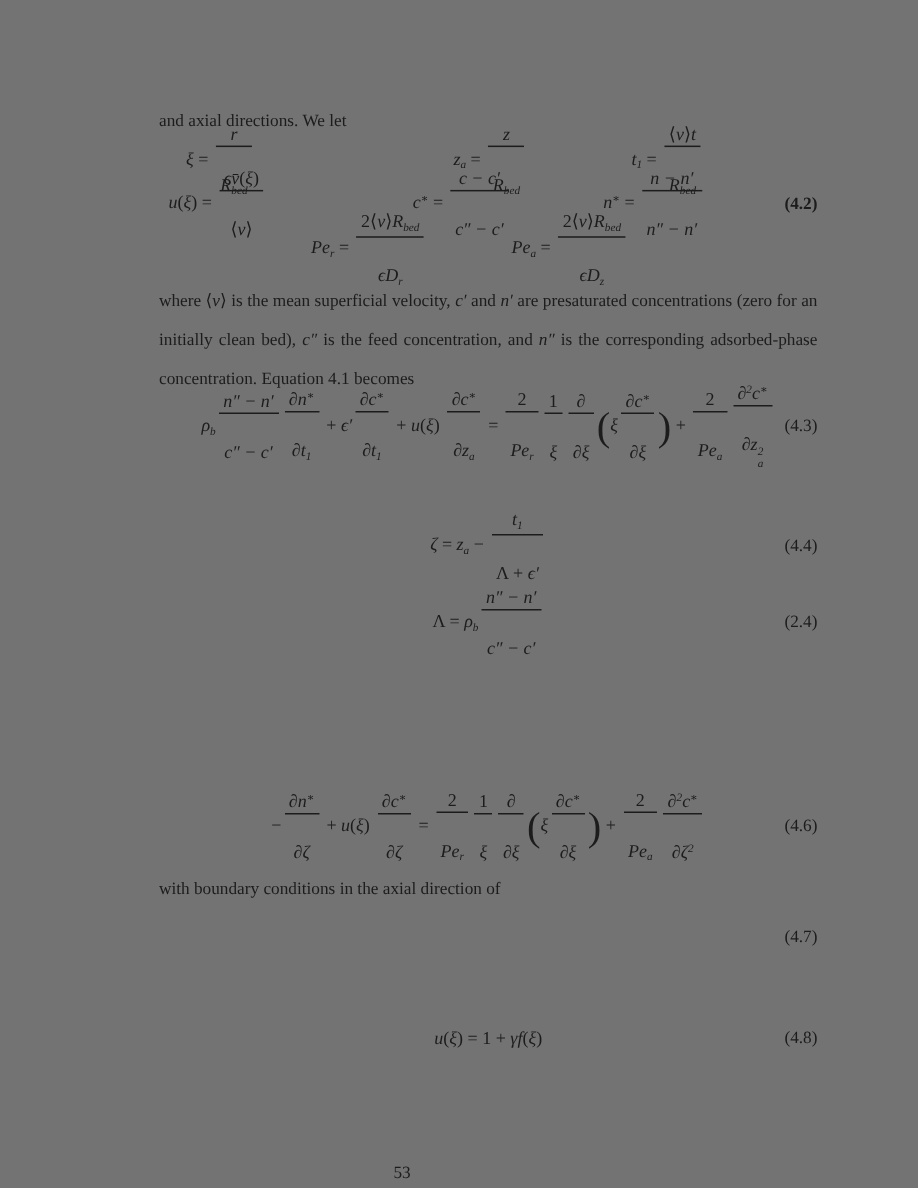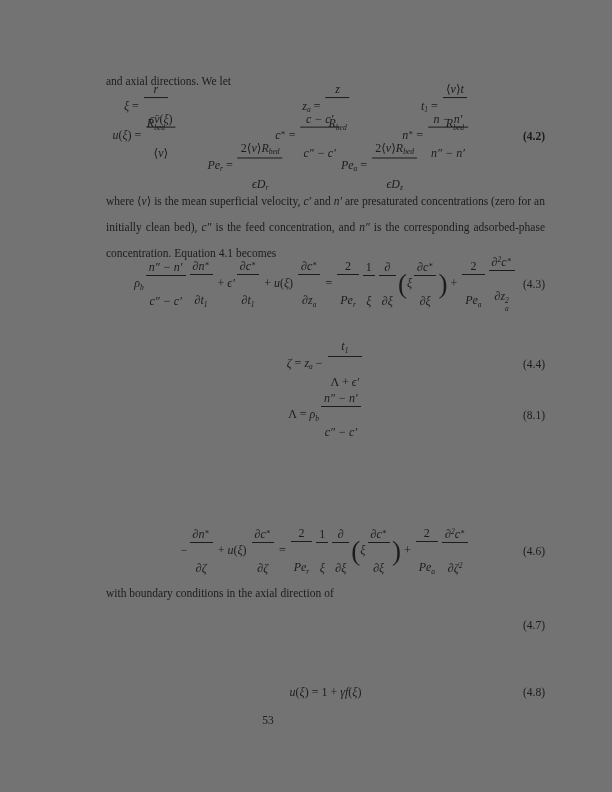--- a/index.html
+++ b/index.html
@@ -25,21 +25,21 @@
   .eqnum { position:absolute; right:0; font-size:11.5px; font-style:normal; }
   .eqblock { position:absolute; width:439px; font-size:12px; }
   .eq42cell { position:absolute; transform:translate(-50%,-50%); white-space:nowrap; }
   .eqblock .eqnum { top:43px; transform:translateY(-50%);font-weight:bold; }
   .frac { display:inline-block; vertical-align:middle; text-align:center; margin:0 2px; line-height:1.2; }
   .fnum { display:block; padding:0 3px 1px 3px; border-bottom:1px solid #1c1c1c; }
   .fden { display:block; padding:18px 3px 0 3px; }
   .big { font-size:27px; line-height:0; vertical-align:middle; font-style:normal; }
   .ss { display:inline-flex; flex-direction:column; font-size:7.5px; line-height:1.1; vertical-align:-3px; font-style:italic; }
   .gap { display:inline-block; }
-  .pageno { position:absolute; left:0; top:714px; width:536px; text-align:center; font-size:11.5px; }
+  .pageno { position:absolute; left:0; top:776px; width:536px; text-align:center; font-size:11.5px; }
 </style>
 </head>
 <body>
 
 <div class="page">
   <div class="content">
 
     <p class="para" style="top:68px"><span class="mr">and axial directions. We let</span></p>
 
     <div class="eqblock" style="top:93px;height:88px">
@@ -66,21 +66,21 @@
 
 
     <div class="eq" style="top:344px;height:40px">
       <span class="body"><span class="mi">ζ</span><span class="mr"> = </span><span class="mi">z</span><sub>a</sub><span class="mr"> − </span><span class="frac"><span class="fnum"><span class="mi">t</span><sub>1</sub></span><span class="fden"><span class="mr">Λ + </span><span class="mi">ϵ′</span></span></span></span>
       <span class="eqnum">(4.4)</span>
     </div>
 
 
     <div class="eq" style="top:395px;height:40px">
       <span class="body"><span class="mr">Λ = </span><span class="mi">ρ</span><sub>b</sub><span class="frac"><span class="fnum"><span class="mi">n″ − n′</span></span><span class="fden"><span class="mi">c″ − c′</span></span></span></span>
-      <span class="eqnum">(8.1)</span>
+      <span class="eqnum">(2.4)</span>
     </div>
 
 
     <div class="eq" style="top:530px;height:42px">
       <span class="body"><span class="mr">−</span><span class="frac"><span class="fnum"><span class="mi">∂n</span><sup>∗</sup></span><span class="fden"><span class="mi">∂ζ</span></span></span><span class="mr"> + </span><span class="mi">u</span><span class="mr">(</span><span class="mi">ξ</span><span class="mr">) </span><span class="frac"><span class="fnum"><span class="mi">∂c</span><sup>∗</sup></span><span class="fden"><span class="mi">∂ζ</span></span></span><span class="mr"> = </span><span class="frac"><span class="fnum"><span class="mr">2</span></span><span class="fden"><span class="mi">Pe</span><sub>r</sub></span></span><span class="frac"><span class="fnum"><span class="mr">1</span></span><span class="fden"><span class="mi">ξ</span></span></span><span class="frac"><span class="fnum"><span class="mi">∂</span></span><span class="fden"><span class="mi">∂ξ</span></span></span><span class="mr big">(</span><span class="mi">ξ</span><span class="frac"><span class="fnum"><span class="mi">∂c</span><sup>∗</sup></span><span class="fden"><span class="mi">∂ξ</span></span></span><span class="mr big">)</span><span class="mr"> + </span><span class="frac"><span class="fnum"><span class="mr">2</span></span><span class="fden"><span class="mi">Pe</span><sub>a</sub></span></span><span class="frac"><span class="fnum"><span class="mi">∂</span><sup>2</sup><span class="mi">c</span><sup>∗</sup></span><span class="fden"><span class="mi">∂ζ</span><sup>2</sup></span></span></span>
       <span class="eqnum">(4.6)</span>
     </div>
 
     <p class="para" style="top:580px"><span class="mr">with boundary conditions in the axial direction of</span></p>
 

